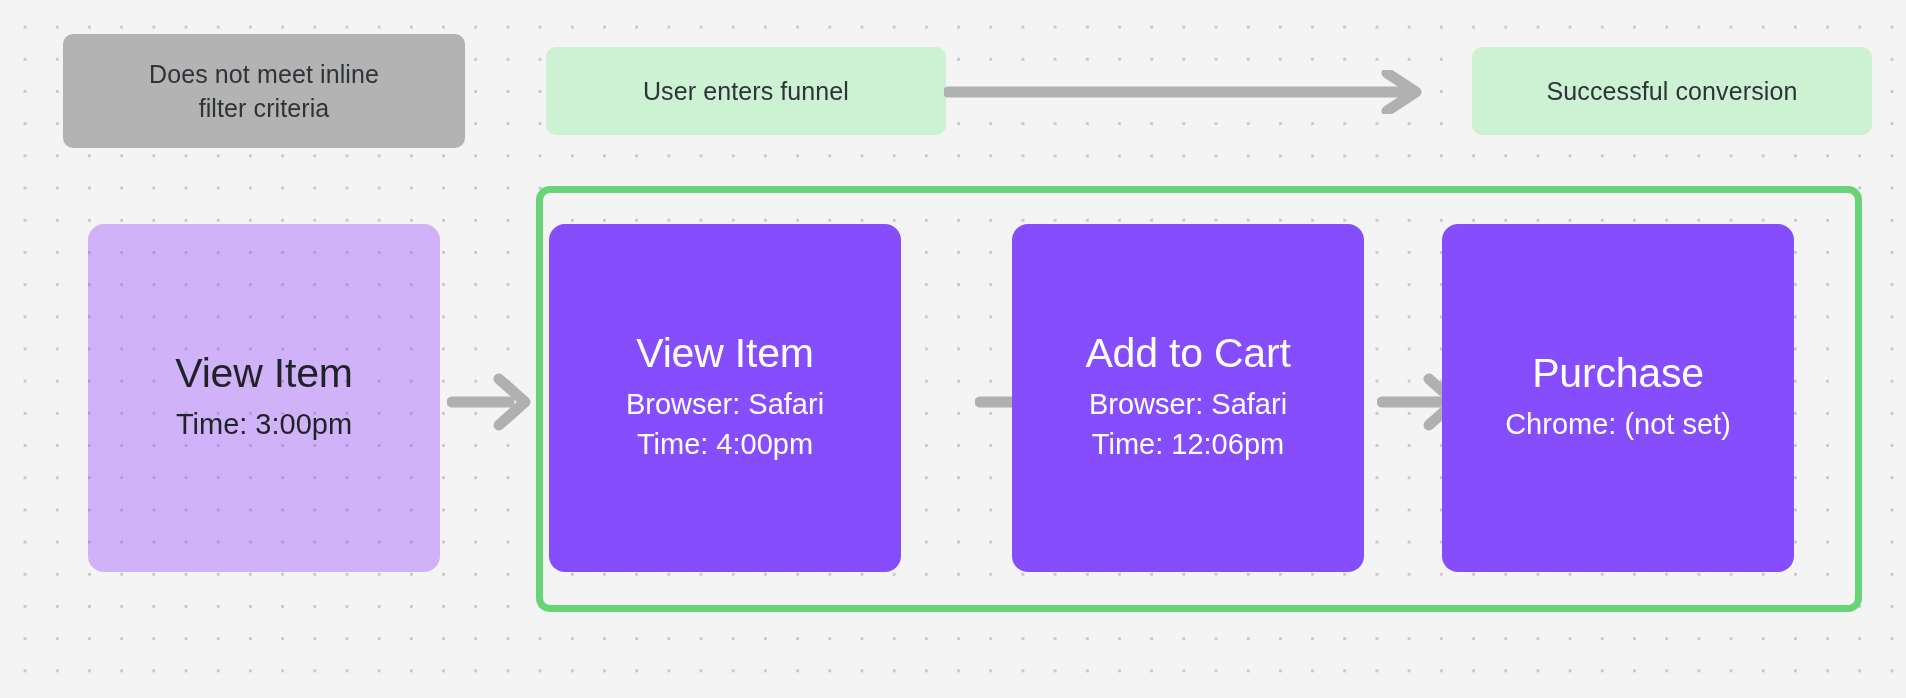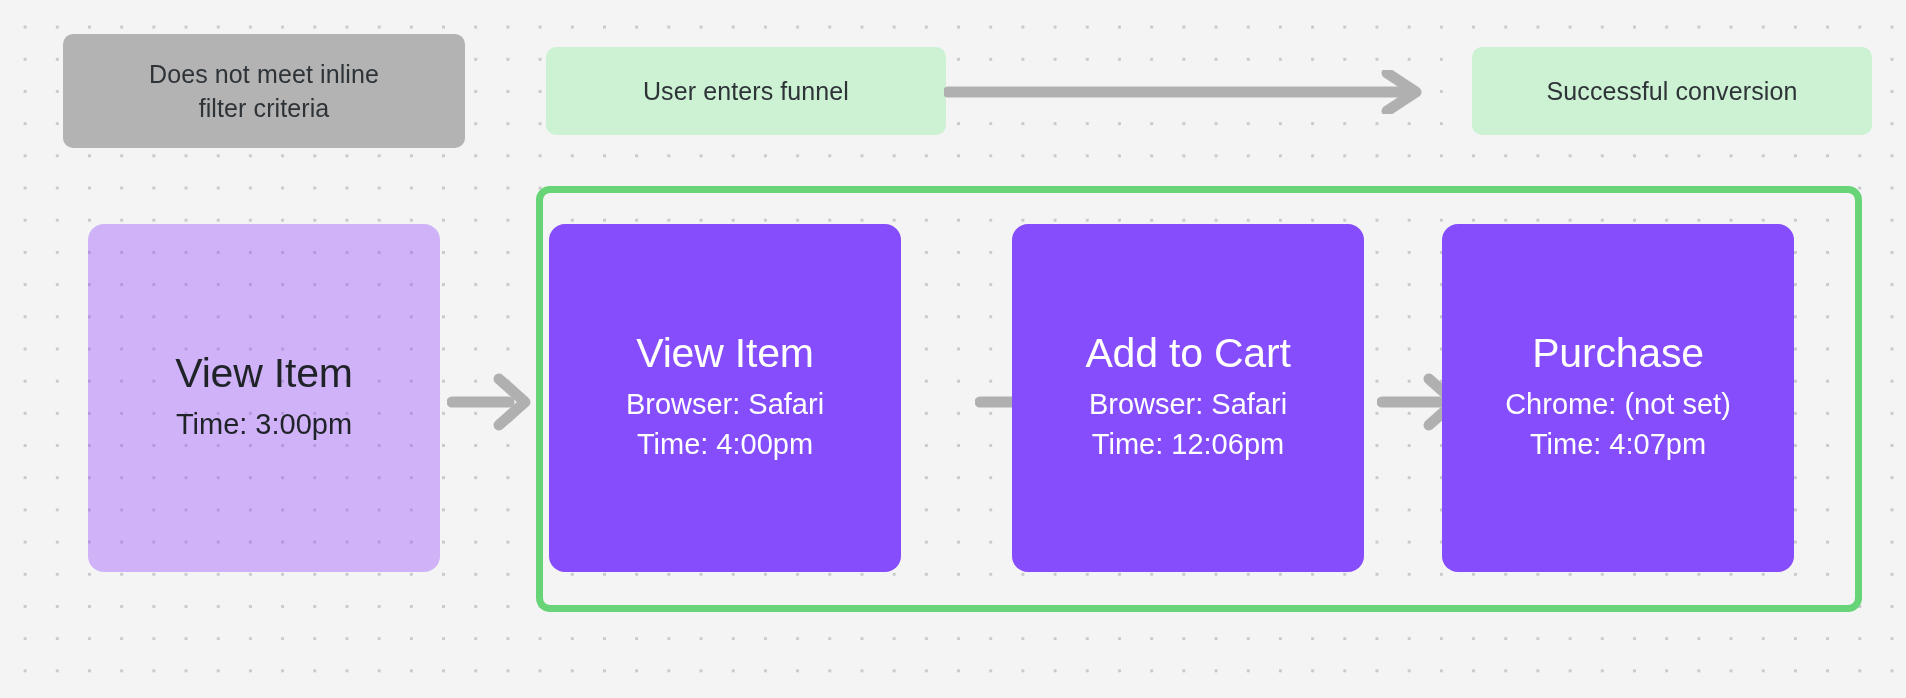--- a/index.html
+++ b/index.html
@@ -200,16 +200,15 @@
   </div>
 
   <svg class="arrow card-arrow" id="arrow-3" viewBox="0 0 86 62">
     <line x1="5" y1="31" x2="62" y2="31" stroke="#B0B0B0" stroke-width="11" stroke-linecap="round"></line>
     <polyline points="52,8 78,31 52,54" fill="none" stroke="#B0B0B0" stroke-width="11" stroke-linecap="round" stroke-linejoin="round"></polyline>
   </svg>
 
   <div class="event-card included" id="card-3">
     <div class="card-title">Purchase</div>
     <div class="card-meta">Chrome: (not set)</div>
-    <div class="card-meta">Time: 4:07pm</div>
   </div>
 
 </div>
 
 </body></html>

